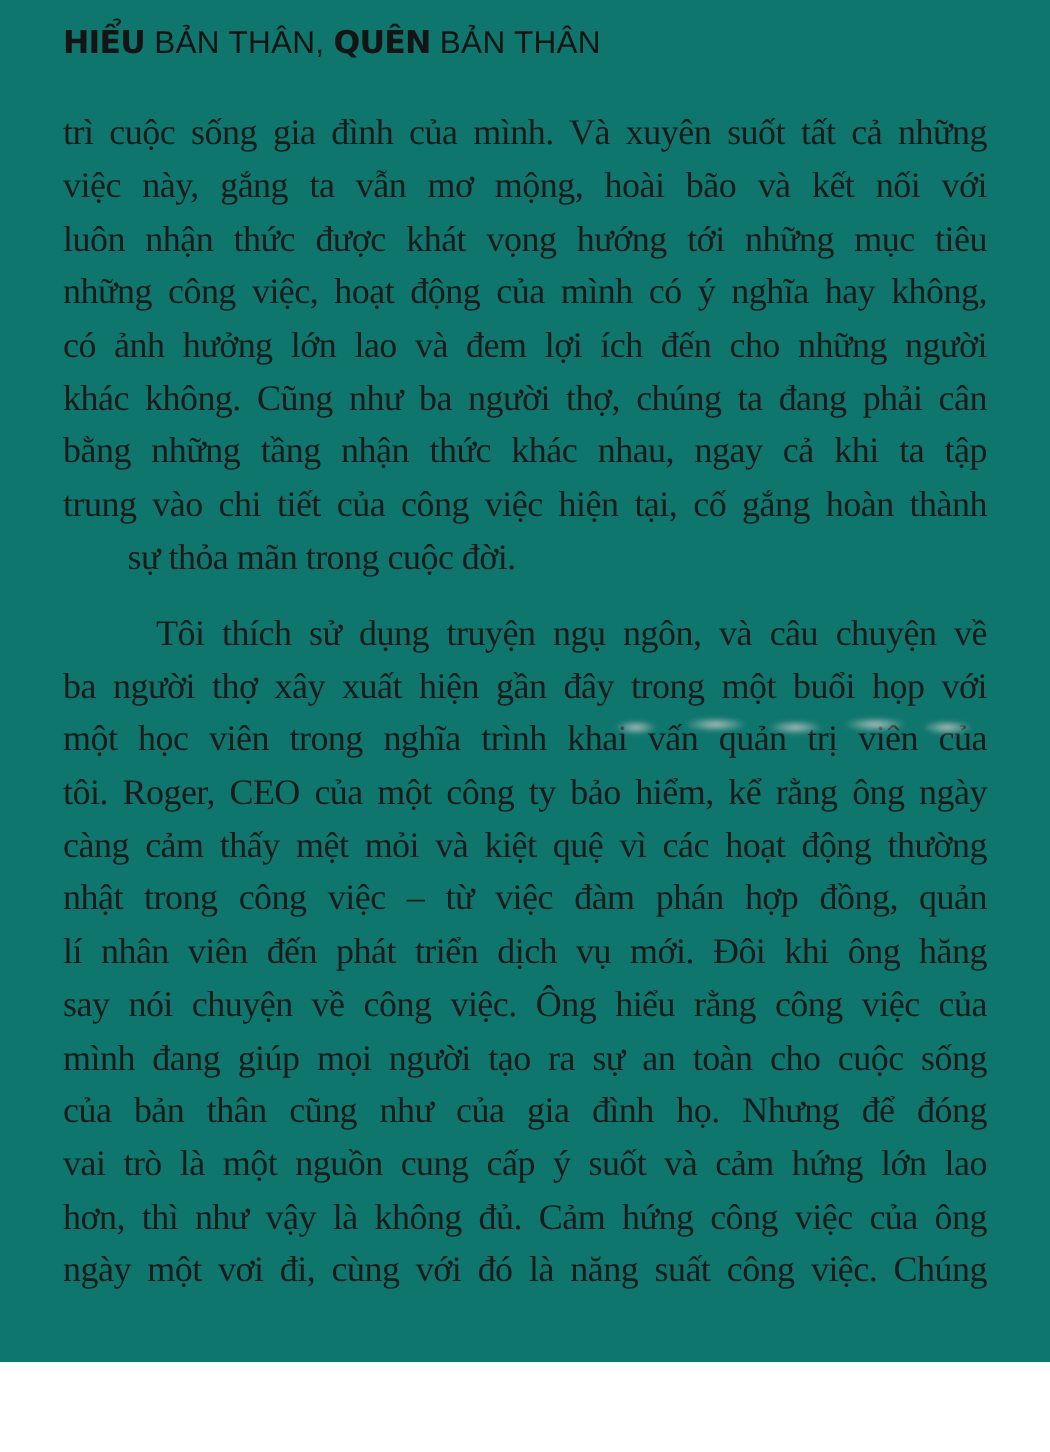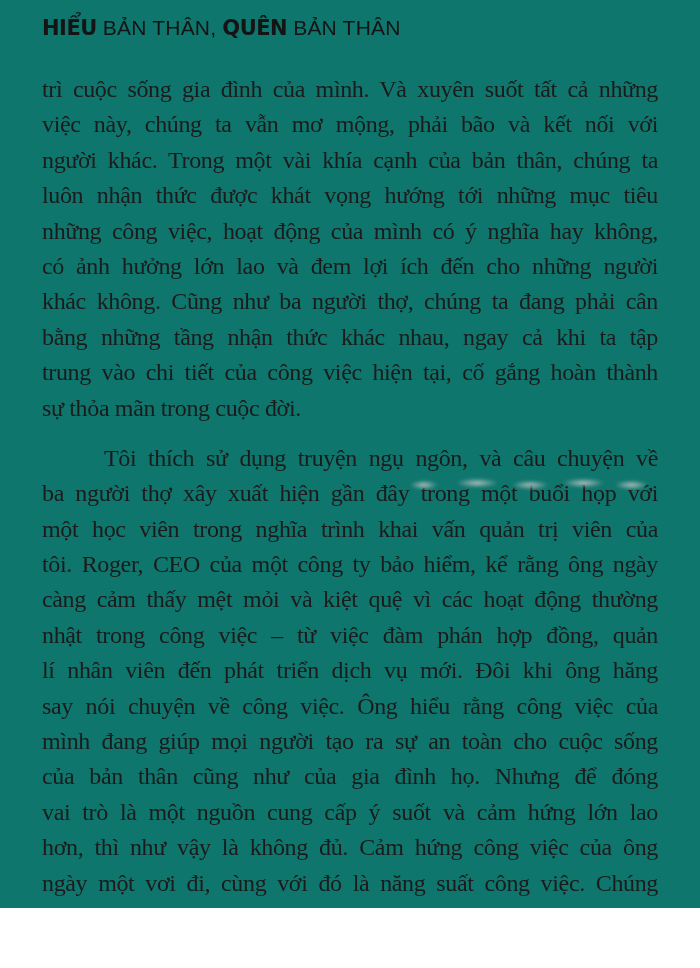--- a/index.html
+++ b/index.html
@@ -50,20 +50,21 @@
     height: 35.4px;
     line-height: 35.4px;
     text-align: justify;
     text-align-last: justify;
     white-space: normal;
     overflow: visible;
   }
   .line.last {
     text-align: left;
     text-align-last: left;
+    margin-left: 43px;
   }
   .line.indent { text-indent: 62px; }
   
   .ghost {
     position: absolute;
     top: 474px;
     left: 392px;
     width: 266px;
     height: 20px;
     background:
@@ -83,22 +84,21 @@
 <div class="page">
 
   <div class="running-header">
     <span class="hvy">HIỂU</span><span> BẢN THÂN, </span><span class="hvy">QUÊN</span><span> BẢN THÂN</span>
   </div>
 
   <div class="textblock">
 
     <div class="paragraph">
       <div class="line">trì cuộc sống gia đình của mình. Và xuyên suốt tất cả những</div>
-      <div class="line">việc này, chúng ta vẫn mơ mộng, phải bão và kết nối với</div>
-      <div class="line">người khác. Trong một vài khía cạnh của bản thân, chúng ta</div>
+      <div class="line">việc này, gắng ta vẫn mơ mộng, hoài bão và kết nối với</div>
       <div class="line">luôn nhận thức được khát vọng hướng tới những mục tiêu</div>
       <div class="line">những công việc, hoạt động của mình có ý nghĩa hay không,</div>
       <div class="line">có ảnh hưởng lớn lao và đem lợi ích đến cho những người</div>
       <div class="line">khác không. Cũng như ba người thợ, chúng ta đang phải cân</div>
       <div class="line">bằng những tầng nhận thức khác nhau, ngay cả khi ta tập</div>
       <div class="line">trung vào chi tiết của công việc hiện tại, cố gắng hoàn thành</div>
       <div class="line last">sự thỏa mãn trong cuộc đời.</div>
     </div>
 
     <div class="paragraph">

